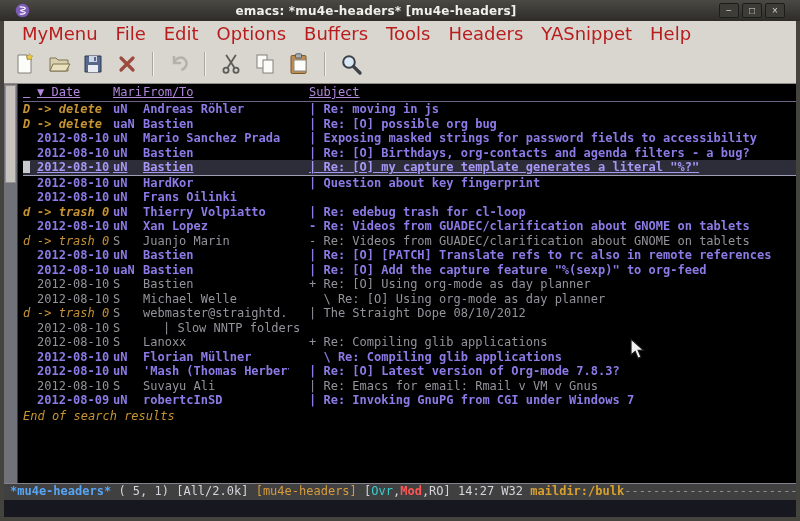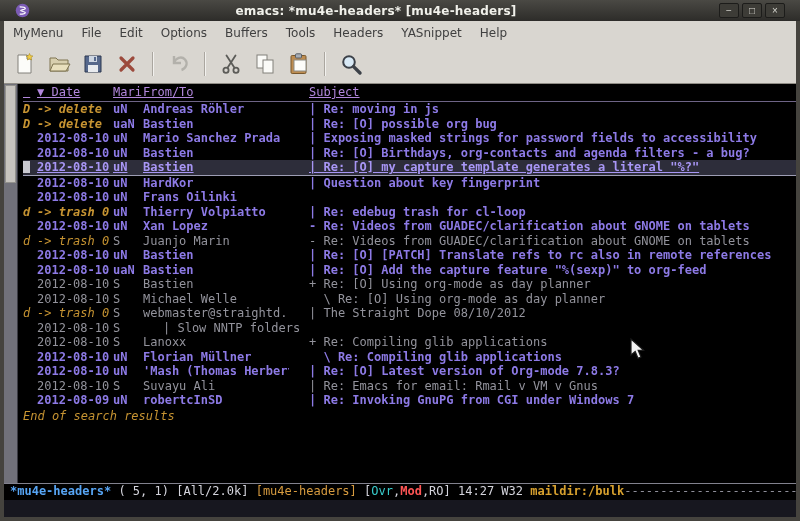--- a/index.html
+++ b/index.html
@@ -12,21 +12,21 @@
             display:flex;align-items:center;padding:0 15px;flex:0 0 auto;}
   .titlebar .title{flex:1;text-align:center;letter-spacing:.2px;}
   .win-btn{width:20px;height:15px;margin-left:3px;background:#3d3c37;
            border:1px solid #1c1c1a;border-radius:2px;color:#d6d6cf;
            font-size:10px;line-height:13px;text-align:center;padding:0;}
   .app-icon{width:15px;height:15px;margin-right:6px;flex:0 0 auto;}
   .client{flex:1;display:flex;flex-direction:column;min-height:0;
           border:4px solid #45433e;border-top:none;background:#17171f;}
   
   .menubar{height:24px;background:#d9d6d0;display:flex;align-items:center;
-           padding-left:0;font-size:12px;color:#404040;flex:0 0 auto;}
+           padding-left:9px;font-size:18px;color:#b91c1c;flex:0 0 auto;}
   .menu-item{padding:3px 9px;cursor:default;}
   
   .toolbar{height:38px;background:#d9d6d0;border-bottom:1px solid #8f8c85;
            display:flex;align-items:center;padding-left:6px;gap:4px;flex:0 0 auto;}
   .tool-btn{background:none;border:1px solid transparent;padding:2px;width:30px;height:30px;
             display:flex;align-items:center;justify-content:center;}
   .tool-btn.disabled{opacity:.35;}
   .tool-icon{display:block;width:24px;height:24px;}
   .tool-sep{width:0;height:24px;border-left:1px solid #aaa69f;border-right:1px solid #f2f1ee;margin:0 6px;}
   
@@ -49,21 +49,21 @@
   .msg-row.unread{color:#8d7ae6;font-weight:bold;}
   .msg-row.read{color:#93939c;font-weight:normal;}
   .msg-row.marked .cell-mark,
   .msg-row.marked .cell-date{color:#c79432;font-style:italic;}
   .msg-row.current{background:#2d2d3a;border-bottom:1px solid #9d9db4;color:#a896f5;}
   .msg-row.current .cell{text-decoration:underline;}
   .block-cursor{position:absolute;left:0;top:1px;width:7px;height:12px;
                 background:#d2d2d8;opacity:.95;}
   .end-line{color:#c79432;font-style:italic;margin-top:1px;white-space:pre;}
   
-  .modeline{height:16px;flex:0 0 auto;background:#000000;border-top:1px solid #82828e;
+  .modeline{height:16px;flex:0 0 auto;background:#404040;border-top:1px solid #82828e;
             color:#d4d4dc;font-family:"DejaVu Sans Mono",monospace;font-size:12px;
             line-height:15px;display:flex;white-space:pre;overflow:hidden;padding-left:6px;}
   .ml-buffer{color:#57a5f5;font-weight:bold;}
   .ml-mode{color:#d79b3f;}
   .ml-ovr{color:#38cdcd;}
   .ml-mod{color:#ff5555;font-weight:bold;}
   .ml-maildir{color:#d7a02e;font-weight:bold;}
   .ml-dashes{color:#8f8f9a;}
   .echo{height:17px;flex:0 0 auto;background:#17171f;}
   .pointer{position:absolute;left:630px;top:338px;pointer-events:none;}

